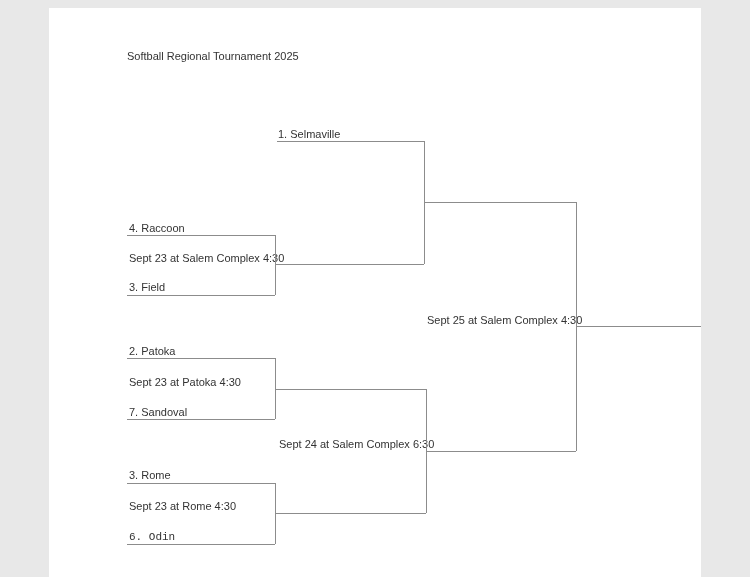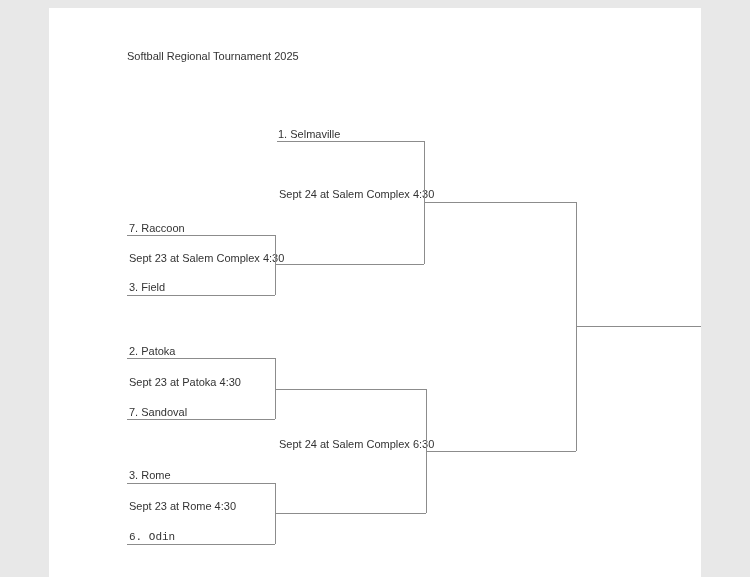--- a/index.html
+++ b/index.html
@@ -36,26 +36,26 @@
   }
 </style>
 </head>
 <body>
 
 <div class="page">
 
   <div class="lbl" style="left:78px;top:42px;">Softball Regional Tournament 2025</div>
 
   <div class="lbl" style="left:229px;top:120px;">1. Selmaville</div>
-  <div class="lbl" style="left:230px;top:180px;">Sept 24 at Salem Complex 4:30</div>
 
-  <div class="lbl" style="left:80px;top:214px;">7. Raccoon</div>
+  <div class="lbl" style="left:80px;top:214px;">4. Raccoon</div>
   <div class="lbl" style="left:80px;top:244px;">Sept 23 at Salem Complex 4:30</div>
   <div class="lbl" style="left:80px;top:273px;">3. Field</div>
 
+  <div class="lbl" style="left:378px;top:306px;">Sept 25 at Salem Complex 4:30</div>
 
   <div class="lbl" style="left:80px;top:337px;text-align:right;">2. Patoka</div>
   <div class="lbl" style="left:80px;top:368px;">Sept 23 at Patoka 4:30</div>
   <div class="lbl" style="left:80px;top:398px;">7. Sandoval</div>
 
   <div class="lbl" style="left:230px;top:430px;">Sept 24 at Salem Complex 6:30</div>
 
   <div class="lbl" style="left:80px;top:461px;text-align:right;">3. Rome</div>
   <div class="lbl" style="left:80px;top:492px;text-align:right;">Sept 23 at Rome 4:30</div>
   <div class="lbl" style="left:80px;top:523px;font-family:Liberation Mono, monospace;">6. Odin</div>

